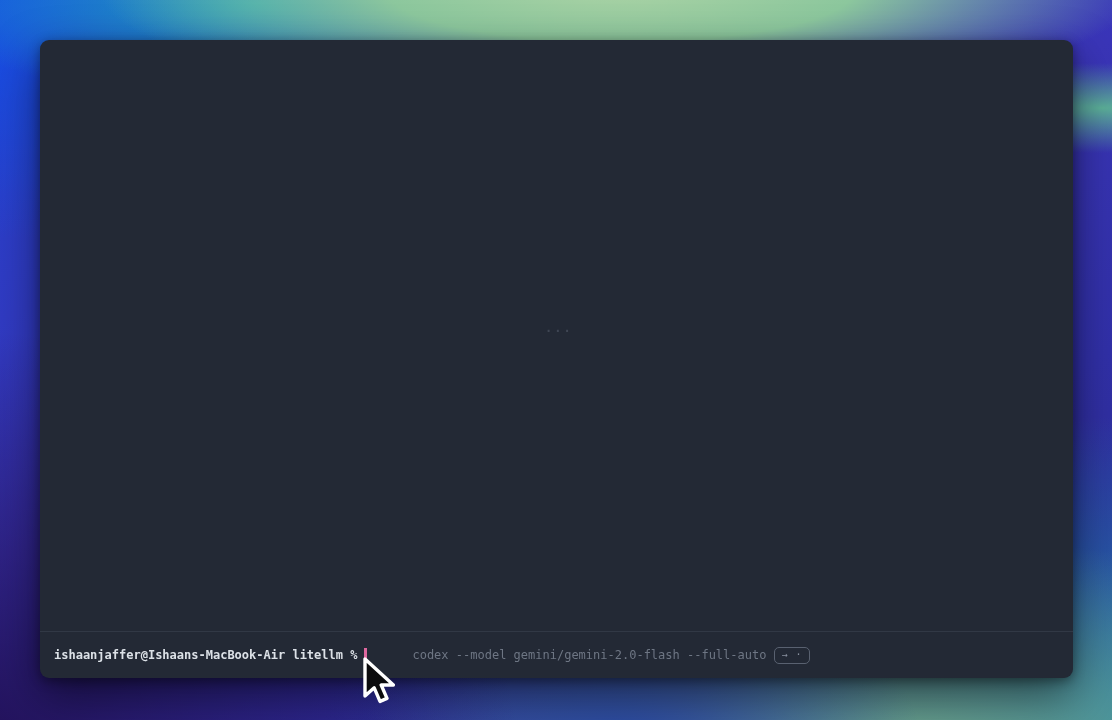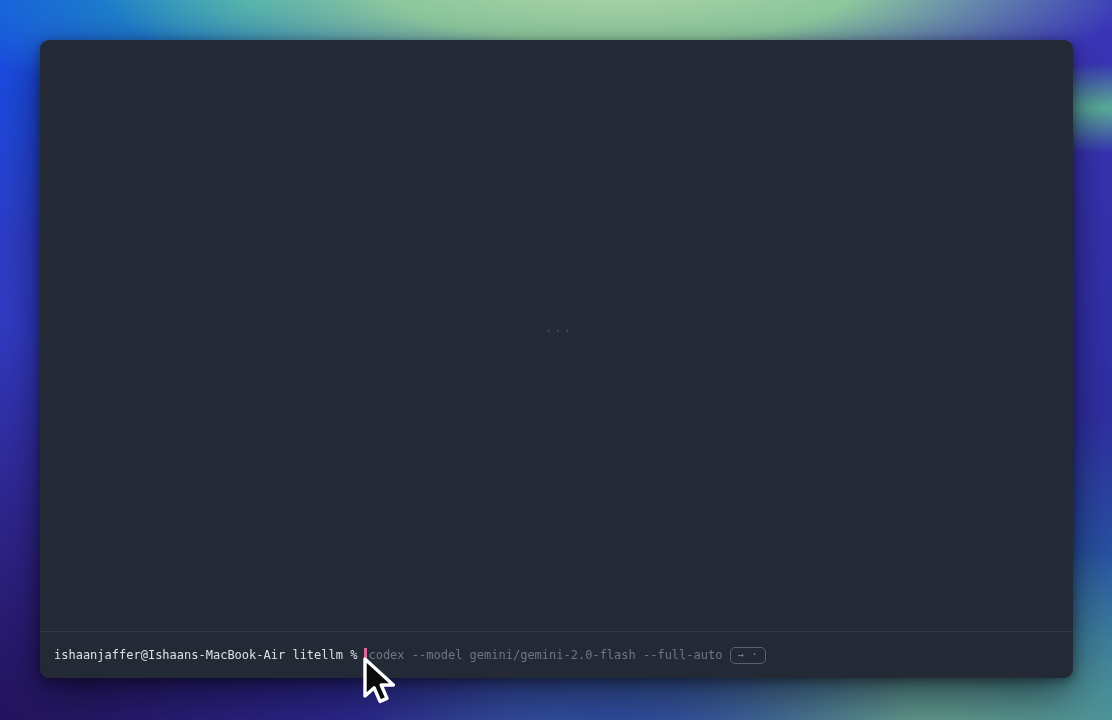--- a/index.html
+++ b/index.html
@@ -66,35 +66,36 @@
     flex: 0 0 auto;
     height: 46px;
     display: flex;
     align-items: center;
     padding-left: 14px;
     font-size: 12px;
     white-space: pre;
   }
 
   .shell-prompt {
-    font-weight: 400;
+    font-weight: 700;
     color: var(--prompt-text, #dce1e7);
   }
 
   .text-cursor {
     width: 3px;
     height: 15px;
     margin-left: 7px;
     margin-right: 1px;
     background: var(--cursor-pink, #dd679e);
     flex: 0 0 auto;
   }
 
   .autosuggestion {
     color: var(--suggestion-text, #6e7684);
+    margin-left: 44px;
   }
 
   .hint-badge {
     margin-left: 8px;
     border: 1px solid var(--badge-border, #596170);
     border-radius: 5px;
     padding: 0 6px;
     height: 15px;
     display: inline-flex;
     align-items: center;

